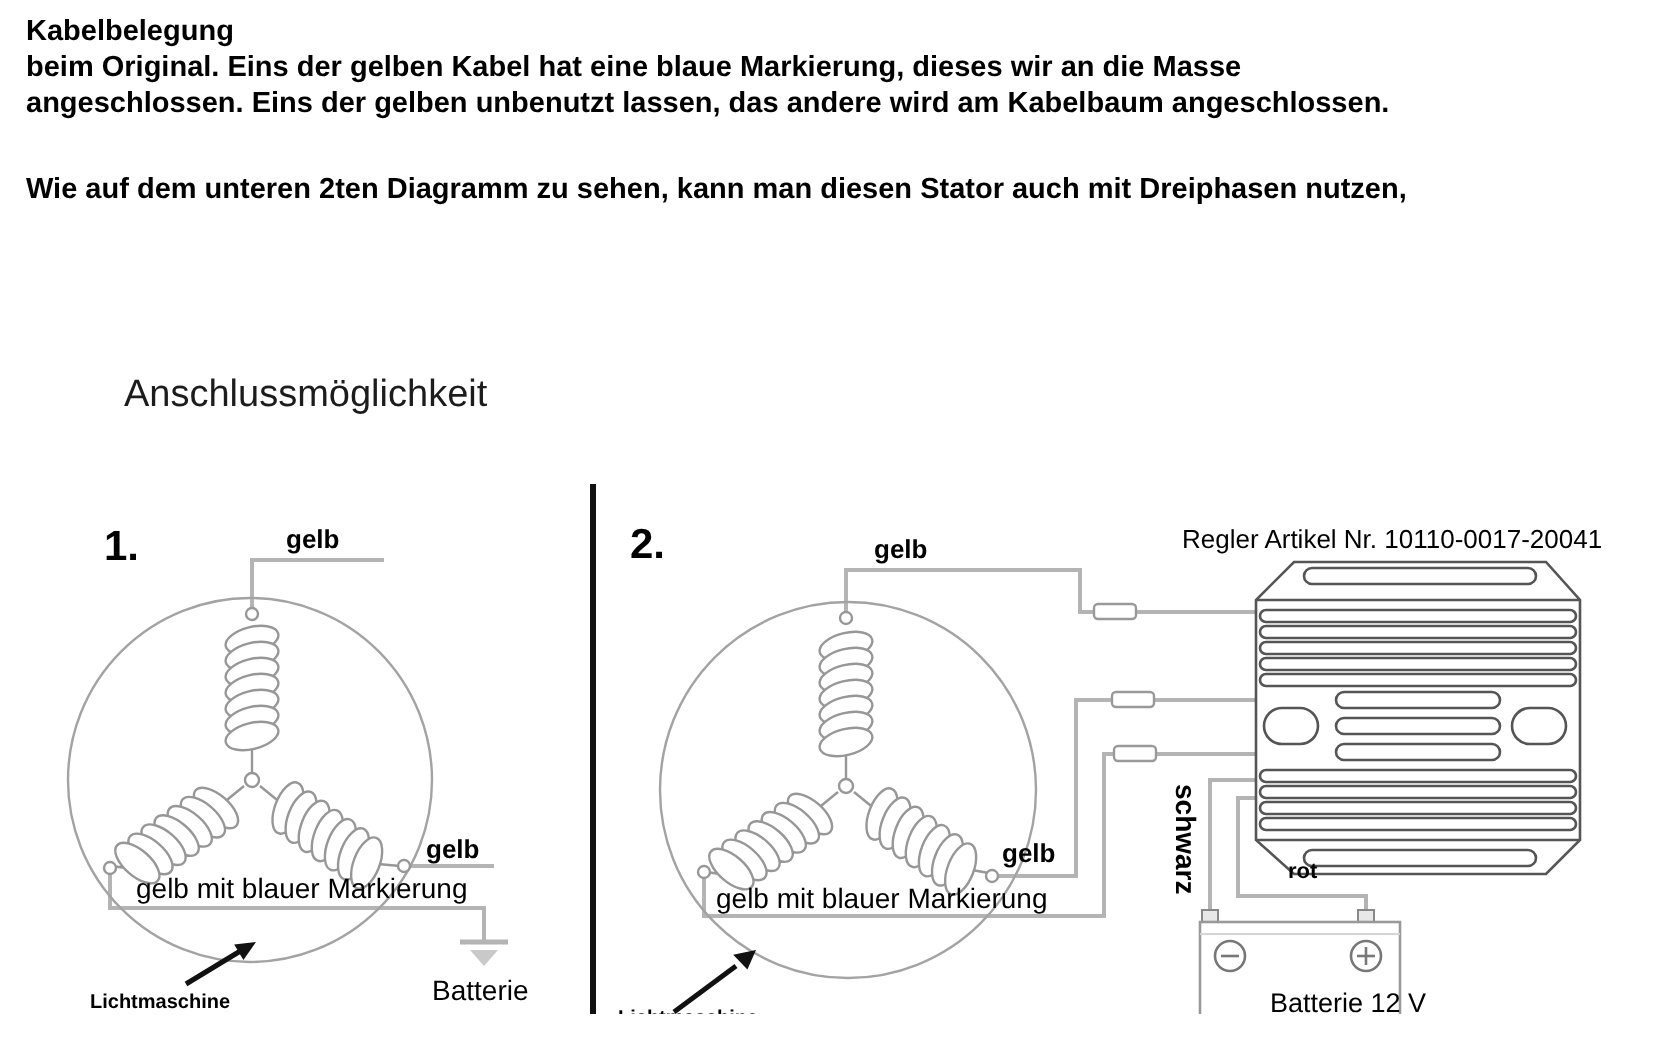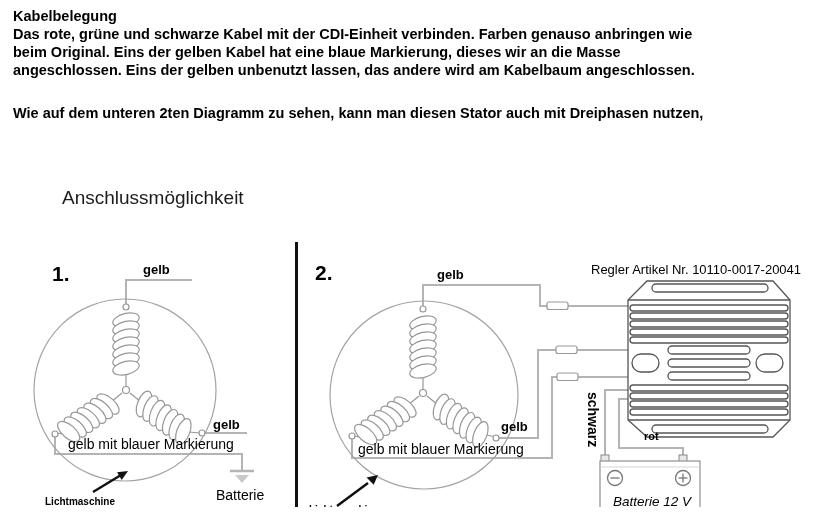--- a/index.html
+++ b/index.html
@@ -35,21 +35,20 @@
 
   svg { position:absolute; left:0; top:0; }
 </style>
 </head>
 <body>
 
 <div id="page">
 
   <div id="intro">
     <div class="introline">Kabelbelegung</div>
-    <div class="introline">Das rote, grüne und schwarze Kabel mit der CDI-Einheit verbinden. Farben genauso anbringen wie</div>
     <div class="introline">beim Original. Eins der gelben Kabel hat eine blaue Markierung, dieses wir an die Masse</div>
     <div class="introline">angeschlossen. Eins der gelben unbenutzt lassen, das andere wird am Kabelbaum angeschlossen.</div>
     <div class="gap"></div>
     <div class="introline">Wie auf dem unteren 2ten Diagramm zu sehen, kann man diesen Stator auch mit Dreiphasen nutzen,</div>
   </div>
 
   <div class="section-title">Anschlussmöglichkeit</div>
 
   <svg width="835" height="523" viewBox="0 0 835 523">
     <defs>
@@ -200,15 +199,15 @@
   <div class="lbl small" style="left:216px; top:487px;text-align:center;">Batterie</div>
 
   <div class="lbl num" style="left:315px; top:261px;">2.</div>
   <div class="lbl regler-title" style="left:591px; top:262px;">Regler Artikel Nr. 10110-0017-20041</div>
   <div class="lbl small-bold" style="left:437px; top:267px;">gelb</div>
   <div class="lbl small-bold" style="left:501px; top:419px;">gelb</div>
   <div class="lbl small" style="left:358px; top:441px;">gelb mit blauer Markierung</div>
   <div class="lbl schwarz-lbl" style="left:601px; top:392px;">schwarz</div>
   <div class="lbl rot-lbl" style="left:644px; top:430px;">rot</div>
   <div class="lbl licht" style="left:309px; top:504px;">Lichtmaschine</div>
-  <div class="lbl batt12" style="left:613px; top:494px;font-style:italic;">Batterie 12 V</div>
+  <div class="lbl batt12" style="left:635px; top:494px;">Batterie 12 V</div>
 
 </div>
 
 </body></html>

